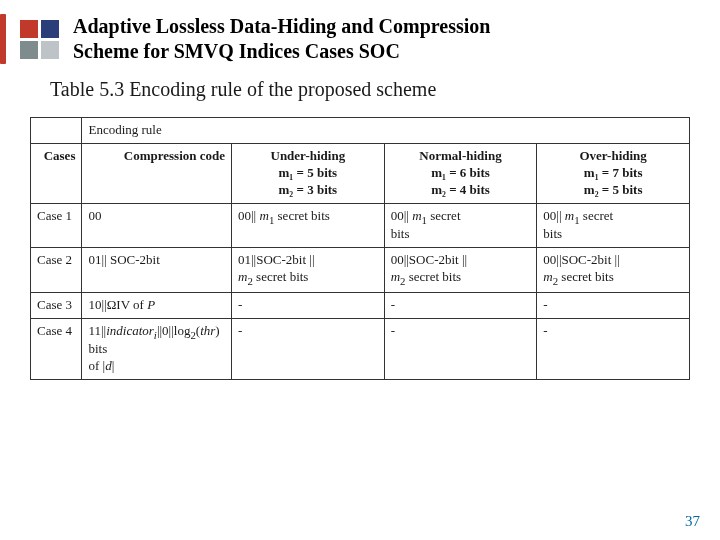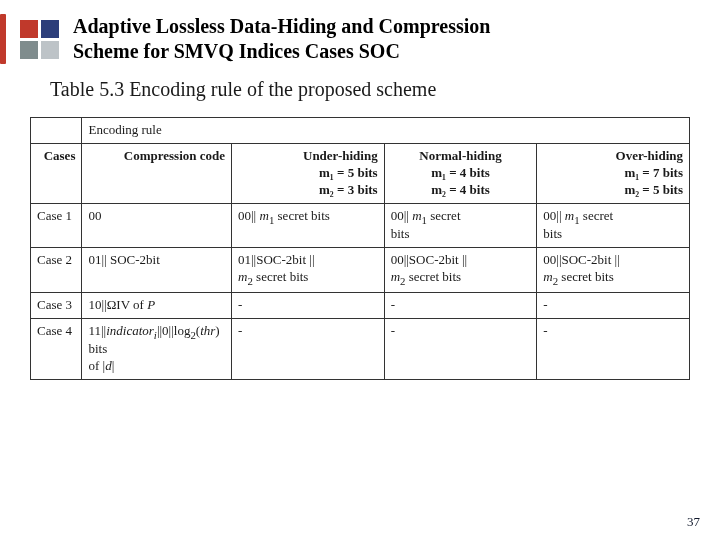--- a/index.html
+++ b/index.html
@@ -88,35 +88,35 @@
 
     th, td {
       border: 1px solid #333;
       padding: 4px 6px;
       vertical-align: top;
       line-height: 1.3;
     }
 
     .col-cases { width: 52px; text-align: right; }
     .col-compression { width: 150px; text-align: right; }
-    .col-under { width: 160px; text-align: right; }
+    .col-under { width: 160px; }
     .col-normal { width: 160px; }
-    .col-over { width: 160px; text-align: right; }
+    .col-over { width: 160px; }
 
     .encoding-rule-cell {
       font-weight: normal;
       border-bottom: 1px solid #333;
     }
 
     .page-number {
       position: absolute;
       bottom: 10px;
       right: 20px;
-      font-size: 13px;
-      color: #0f172a;
+      font-size: 15px;
+      color: #0369a1;
     }
   </style>
 </head>
 <body>
 
 <div class="page">
 
   <div class="header">
     <div class="accent-bar"></div>
     <div class="logo-blocks">
@@ -149,21 +149,21 @@
         <tr>
           <th class="col-cases">Cases</th>
           <th class="col-compression">Compression code</th>
           <th class="col-under">
             <span>Under-hiding</span><br>
             <span>m₁ = 5 bits</span><br>
             <span>m₂ = 3 bits</span>
           </th>
           <th class="col-normal">
             <span>Normal-hiding</span><br>
-            <span>m₁ = 4 bits</span><br>
+            <span>m₁ = 6 bits</span><br>
             <span>m₂ = 4 bits</span>
           </th>
           <th class="col-over">
             <span>Over-hiding</span><br>
             <span>m₁ = 7 bits</span><br>
             <span>m₂ = 5 bits</span>
           </th>
         </tr>
       </thead>
       <tbody id="table-body">

